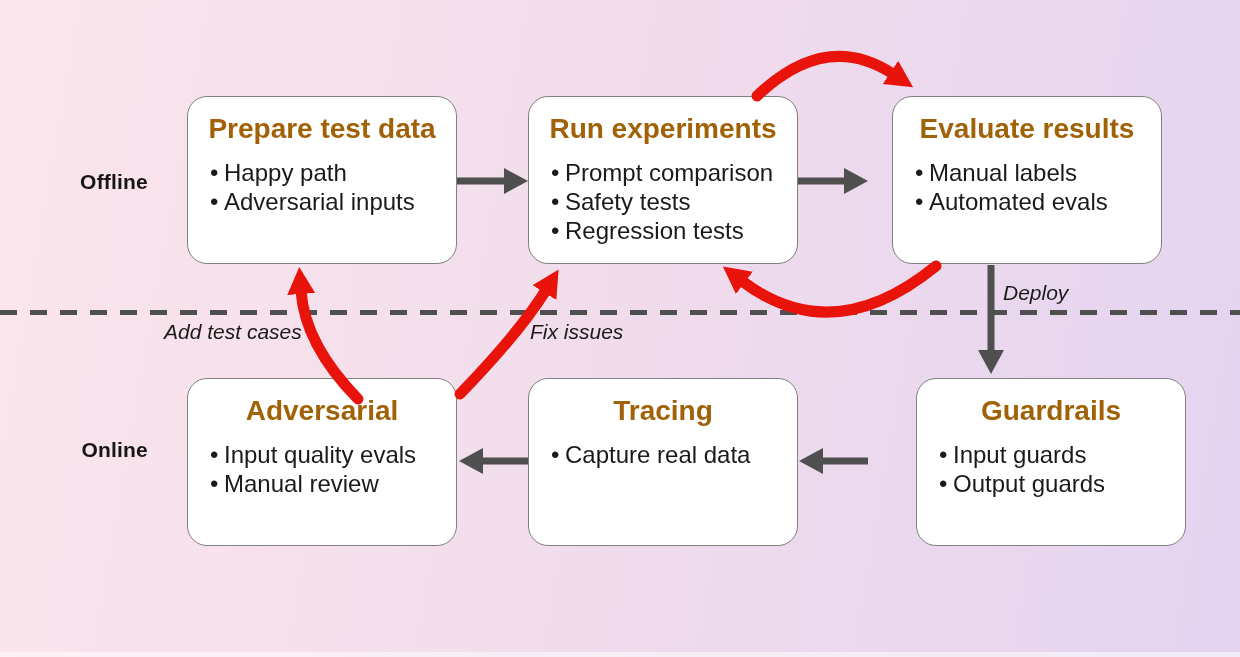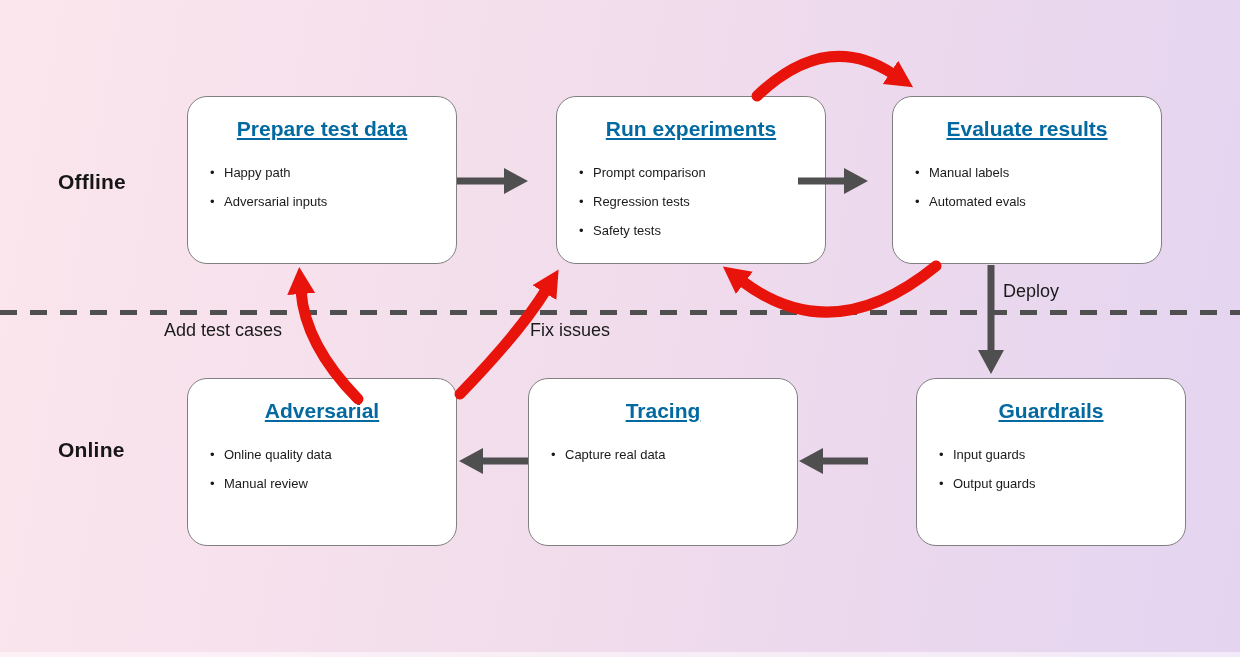--- a/index.html
+++ b/index.html
@@ -14,57 +14,57 @@
   }
   .bottom-strip{
     position:absolute;left:0;bottom:0;width:100%;height:5px;
     background:rgba(255,255,255,.5);z-index:1;
   }
   .divider{
     position:absolute;left:0;top:310px;width:1240px;height:5px;z-index:1;
     background:repeating-linear-gradient(90deg, var(--gray,#4f4f4f) 0 17px, transparent 17px 30px);
   }
   .lane-label{
-    position:absolute;left:58px;width:90px;text-align:left;z-index:6;
+    position:absolute;left:58px;width:90px;text-align:right;z-index:6;
     font-size:21px;font-weight:700;letter-spacing:.2px;
   }
   .lane-offline{top:170px;}
   .lane-online{top:438px;}
   .node{
     position:absolute;width:270px;height:168px;box-sizing:border-box;z-index:3;
     background:#ffffff;border:1.5px solid var(--box-border,#808080);border-radius:20px;
   }
   .node-title{
     margin-top:19px;text-align:center;
-    font-size:21px;font-weight:700;line-height:26px;color:#0369a1;text-decoration:underline;
+    font-size:28px;font-weight:700;line-height:26px;color:#a16207;
   }
   .node-bullets{
     margin:16px 0 0 0;padding:0 8px 0 22px;list-style:none;
   }
   .node-bullets li{
-    font-size:13px;line-height:29px;color:#1a1a1a;white-space:nowrap;
+    font-size:24px;line-height:29px;color:#1a1a1a;white-space:nowrap;
   }
   .node-bullets li::before{
     content:"\2022";display:inline-block;width:14px;
   }
   #node-prepare{left:187px;top:96px;}
-  #node-run{left:556px;top:96px;border-radius:20px;}
+  #node-run{left:528px;top:96px;border-radius:20px;}
   #node-evaluate{left:892px;top:96px;}
   #node-monitoring{left:187px;top:378px;}
   #node-tracing{left:528px;top:378px;}
   #node-guardrails{left:868px;top:378px;margin-left:48px;}
   .arrows{
     position:absolute;left:0;top:0;width:1240px;height:657px;z-index:5;pointer-events:none;
   }
   .gray-line{stroke:var(--gray,#4f4f4f);stroke-width:7;}
   .gray-head{fill:var(--gray,#4f4f4f);}
   .red-line{stroke:var(--red,#e8140c);stroke-width:11;fill:none;stroke-linecap:round;}
   .red-head{fill:var(--red,#e8140c);}
   .flow-label{
-    position:absolute;z-index:6;font-size:18px;color:#1a1a1a;white-space:nowrap;
+    position:absolute;z-index:6;font-size:21px;color:#1a1a1a;white-space:nowrap;font-style:italic;
   }
   .label-deploy{left:1003px;top:281px;}
   .label-add-test-cases{left:164px;top:320px;}
   .label-fix-issues{left:530px;top:320px;}
 </style>
 </head>
 <body>
 
 <div class="canvas">
 
@@ -79,37 +79,37 @@
     <ul class="node-bullets">
       <li>Happy path</li>
       <li>Adversarial inputs</li>
     </ul>
   </div>
 
   <div class="node" id="node-run">
     <div class="node-title">Run experiments</div>
     <ul class="node-bullets">
       <li>Prompt comparison</li>
+      <li>Safety tests</li>
       <li>Regression tests</li>
-      <li>Safety tests</li>
     </ul>
   </div>
 
   <div class="node" id="node-evaluate">
     <div class="node-title">Evaluate results</div>
     <ul class="node-bullets">
       <li>Manual labels</li>
       <li>Automated evals</li>
     </ul>
   </div>
 
   <div class="node" id="node-monitoring">
     <div class="node-title">Adversarial</div>
     <ul class="node-bullets">
-      <li>Online quality data</li>
+      <li>Input quality evals</li>
       <li>Manual review</li>
     </ul>
   </div>
 
   <div class="node" id="node-tracing">
     <div class="node-title">Tracing</div>
     <ul class="node-bullets">
       <li>Capture real data</li>
     </ul>
   </div>

